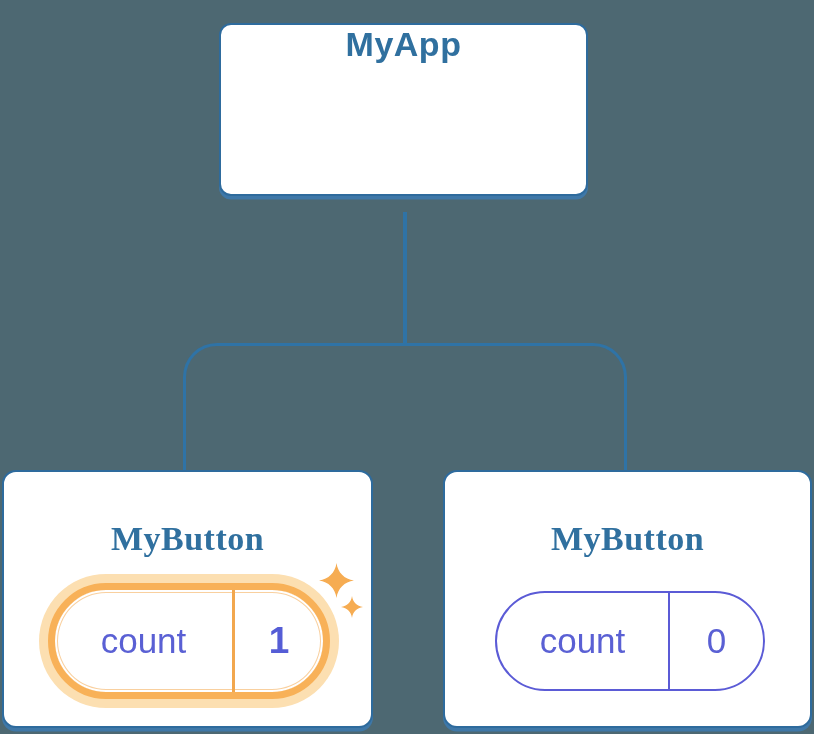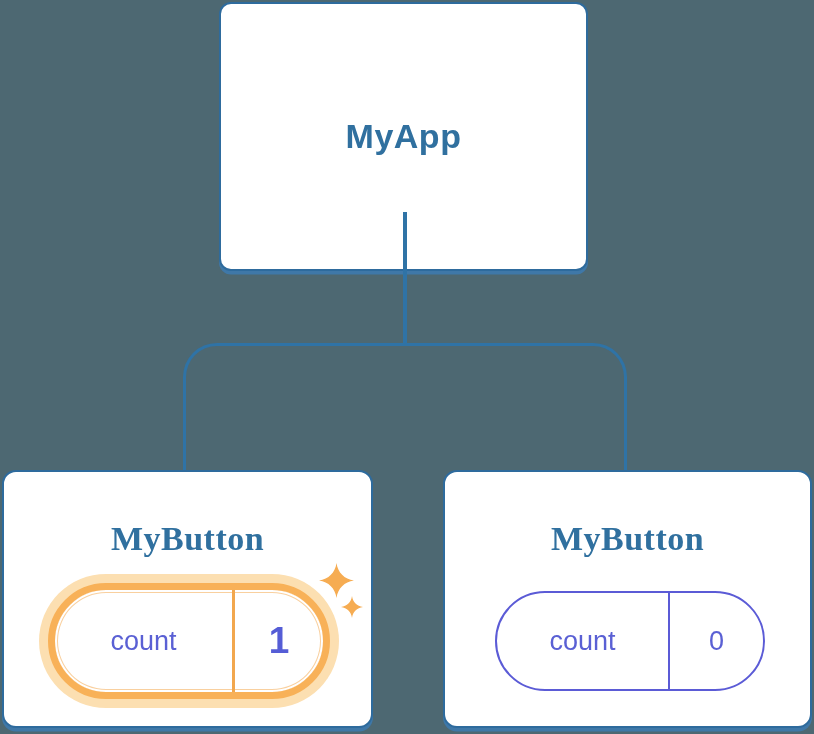--- a/index.html
+++ b/index.html
@@ -18,24 +18,24 @@
 
   
   .card {
     position: absolute;
     box-sizing: border-box;
     background: #ffffff;
     border: 2.5px solid #2e6b9d;
     box-shadow: 0 3.5px 0 0 #3f78a8;
   }
   .card-root {
-    left: 219px; top: 2px;
-    width: 369px; height: 269px;
+    left: 219px; top: 23px;
+    width: 369px; height: 173px;
     border-radius: 12px;
-    display: flex; align-items: center; justify-content: center;
+    display: flex; justify-content: center;
   }
   .card-child-left {
     left: 2px; top: 470px;
     width: 371px; height: 258px;
     border-radius: 14px;
   }
   .card-child-right {
     left: 443px; top: 470px;
     width: 369px; height: 258px;
     border-radius: 14px;
@@ -91,21 +91,21 @@
   .pill-normal {
     left: 50px; top: 119px;
     width: 270px; height: 100px;
     border: 2px solid #5b5bd6;
     border-radius: 52px;
   }
   .pill-key, .pill-value {
     display: flex;
     align-items: center;
     justify-content: center;
-    font-size: 27px;
+    font-size: 35px;
     color: #5a60d4;
   }
   .pill-highlight .pill-key { width: 177px; }
   .pill-highlight .pill-value { flex: 1; font-weight: 700; font-size: 37px; color: #555dd6; }
   .pill-normal .pill-key { width: 171px; }
   .pill-normal .pill-value { flex: 1; }
   .pill-divider {
     width: 3px;
     flex: none;
   }

